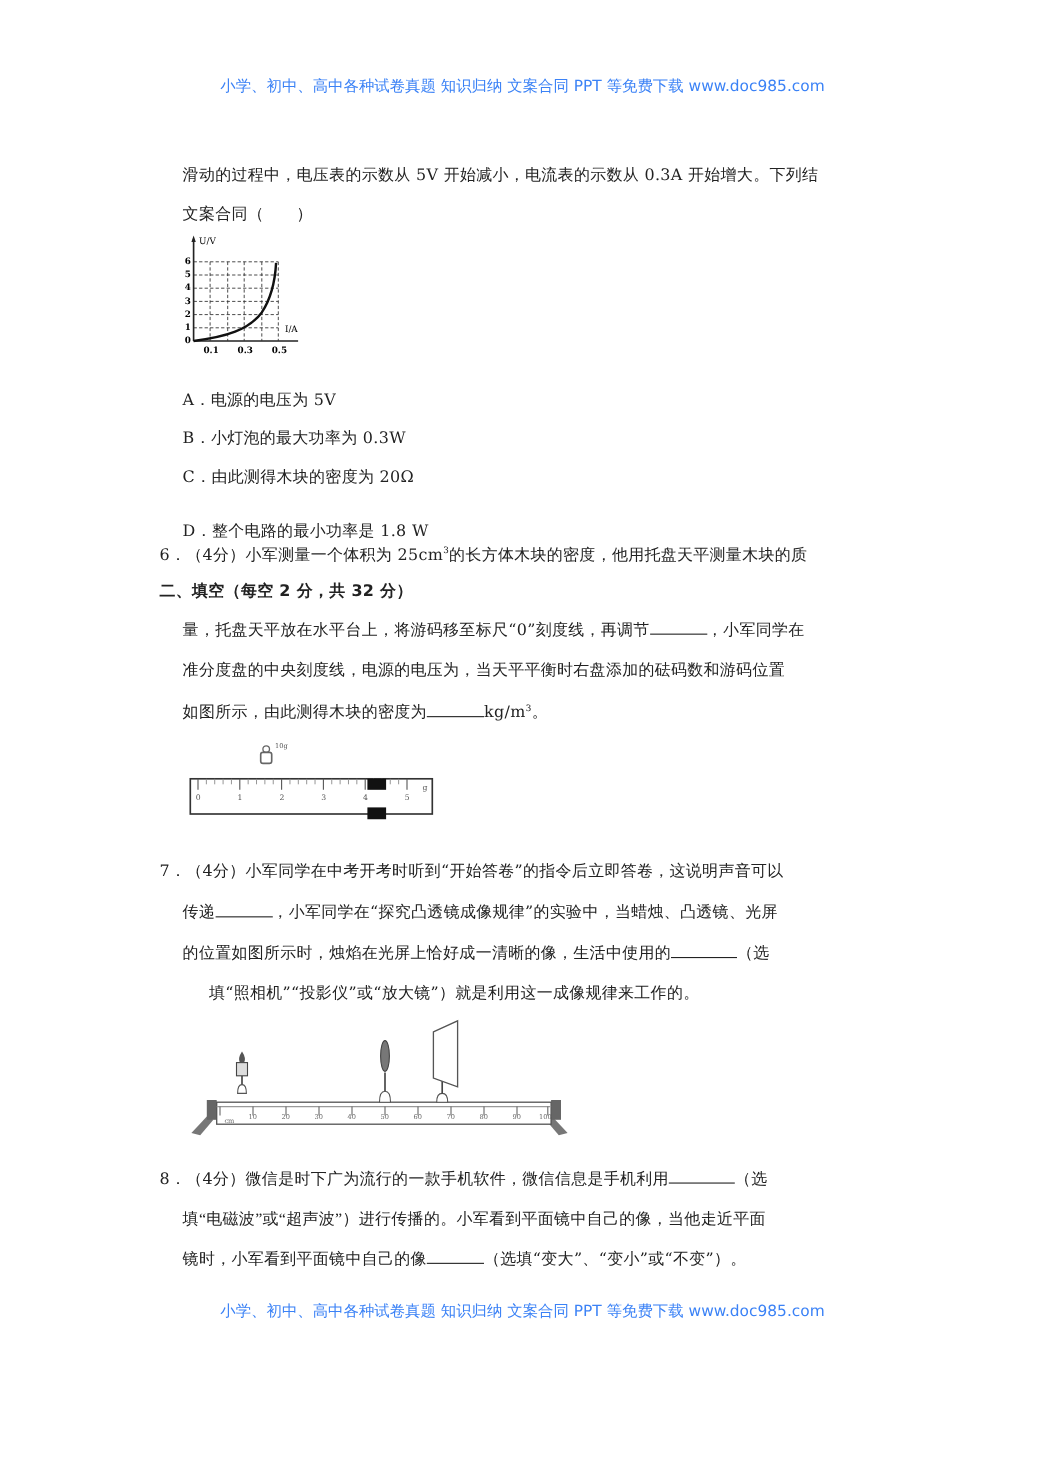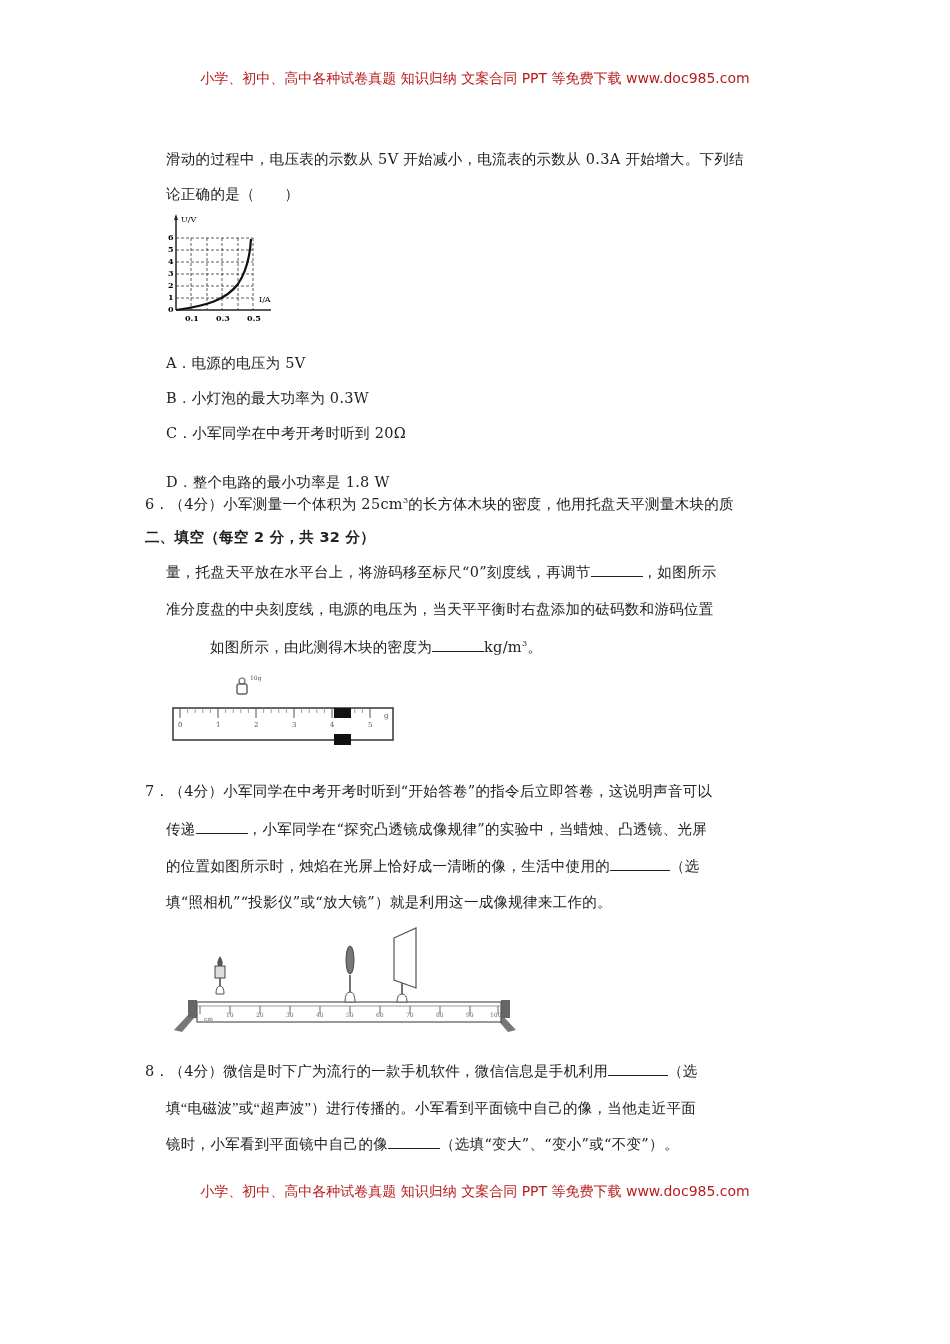--- a/index.html
+++ b/index.html
@@ -1,32 +1,32 @@
 <!DOCTYPE html>
 <html><head>
 <meta charset="utf-8">
 <style>
   html,body{margin:0;padding:0;background:#fff;}
   body{width:950px;height:1344px;position:relative;overflow:hidden;font-family:"DejaVu Serif","Liberation Serif",serif;color:#222;}
-  .hdr{position:absolute;left:0;width:950px;text-align:center;font-family:"DejaVu Sans","Liberation Sans",sans-serif;font-size:14px;color:#b91c1c;}
+  .hdr{position:absolute;left:0;width:950px;text-align:center;font-family:"DejaVu Sans","Liberation Sans",sans-serif;font-size:14px;color:#3b82f6;}
   .line{position:absolute;left:166px;font-size:14.5px;white-space:nowrap;letter-spacing:0.3px;}
   .ind{left:166px;}
   .num{left:145px;}
   .bold{font-weight:bold;font-family:"DejaVu Sans","Liberation Sans",sans-serif;margin-top:36px;}
   .blank{display:inline-block;border-bottom:1px solid #222;height:12px;vertical-align:baseline;}
   sup{font-size:8px;}
   svg text{font-family:"DejaVu Serif","Liberation Serif",serif;}
 </style>
 </head>
 <body>
 
 <div class="hdr" style="top:70px;">小学、初中、高中各种试卷真题 知识归纳 文案合同 PPT 等免费下载  www.doc985.com</div>
 
 <div class="line ind" style="top:150px;">滑动的过程中，电压表的示数从 5V 开始减小，电流表的示数从 0.3A 开始增大。下列结</div>
-<div class="line ind" style="top:185px;">论正确的是（　　）</div>
+<div class="line ind" style="top:185px;">文案合同（　　）</div>
 
 <svg style="position:absolute;left:166px;top:212px;" width="115" height="112" viewBox="0 0 115 112">
   <line x1="10" y1="98" x2="10" y2="5" stroke="#222" stroke-width="1.5"></line>
   <polygon points="10,2 8,8 12,8" fill="#222"></polygon>
   <line x1="10" y1="98" x2="105" y2="98" stroke="#222" stroke-width="1.5"></line>
   <text x="15" y="10" font-size="8">U/V</text>
   <text x="93" y="90" font-size="8">I/A</text>
   <g stroke="#333" stroke-width="0.8" stroke-dasharray="3,2" fill="none">
     <line x1="10" y1="26" x2="87" y2="26"></line>
       <line x1="10" y1="38" x2="87" y2="38"></line>
@@ -50,29 +50,29 @@
       <text x="2" y="28">6</text>
     <text x="19" y="109">0.1</text>
       <text x="50" y="109">0.3</text>
       <text x="81" y="109">0.5</text>
   </g>
   <path d="M10,98 C40,94 60,88 72,72 C80,60 84,45 85,27" stroke="#111" stroke-width="2.2" fill="none"></path>
 </svg>
 
 <div class="line ind" style="top:354px;">A．电源的电压为 5V</div>
 <div class="line ind" style="top:389px;">B．小灯泡的最大功率为 0.3W</div>
-<div class="line ind" style="top:424px;">C．小军同学在中考开考时听到 20Ω</div>
+<div class="line ind" style="top:424px;">C．由此测得木块的密度为 20Ω</div>
 <div class="line ind" style="top:457px;margin-top:16px;">D．整个电路的最小功率是 1.8 W</div>
 
 <div class="line num bold" style="top:492px;">二、填空（每空 2 分，共 32 分）</div>
 
 <div class="line num" style="top:495px;"><span>6．（4分）小军测量一个体积为 25cm</span><sup>3</sup><span>的长方体木块的密度，他用托盘天平测量木块的质</span></div>
-<div class="line ind" style="top:563px;"><span>量，托盘天平放在水平台上，将游码移至标尺“0”刻度线，再调节</span><span class="blank" style="width:52px;"></span><span>，如图所示</span></div>
+<div class="line ind" style="top:563px;"><span>量，托盘天平放在水平台上，将游码移至标尺“0”刻度线，再调节</span><span class="blank" style="width:52px;"></span><span>，小军同学在</span></div>
 <div class="line ind" style="top:600px;">准分度盘的中央刻度线，电源的电压为，当天平平衡时右盘添加的砝码数和游码位置</div>
-<div class="line ind" style="top:638px;margin-left:44px;"><span>如图所示，由此测得木块的密度为</span><span class="blank" style="width:52px;"></span><span>kg/m</span><sup>3</sup><span>。</span></div>
+<div class="line ind" style="top:638px;"><span>如图所示，由此测得木块的密度为</span><span class="blank" style="width:52px;"></span><span>kg/m</span><sup>3</sup><span>。</span></div>
 
 <svg style="position:absolute;left:170px;top:670px;" width="230" height="75" viewBox="0 0 230 75">
   <g>
     <rect x="67" y="14" width="10" height="10" rx="2" fill="none" stroke="#666" stroke-width="1.5"></rect>
     <circle cx="72" cy="11" r="3" fill="none" stroke="#666" stroke-width="1.2"></circle>
     <text x="80" y="10" font-size="6" fill="#555">10g</text>
   </g>
   <rect x="3" y="38" width="220" height="32" fill="#fff" stroke="#333" stroke-width="1.5"></rect>
   <g stroke="#555" stroke-width="1">
     <line x1="10" y1="38" x2="10" y2="48"></line>
@@ -113,21 +113,21 @@
       <text x="198" y="57">5</text>
     <text x="214" y="48">g</text>
   </g>
   <rect x="164" y="38" width="17" height="10" fill="#111"></rect>
   <rect x="164" y="64" width="17" height="11" fill="#111"></rect>
 </svg>
 
 <div class="line num" style="top:782px;">7．（4分）小军同学在中考开考时听到“开始答卷”的指令后立即答卷，这说明声音可以</div>
 <div class="line ind" style="top:820px;"><span>传递</span><span class="blank" style="width:52px;"></span><span>，小军同学在“探究凸透镜成像规律”的实验中，当蜡烛、凸透镜、光屏</span></div>
 <div class="line ind" style="top:857px;"><span>的位置如图所示时，烛焰在光屏上恰好成一清晰的像，生活中使用的</span><span class="blank" style="width:60px;"></span><span>（选</span></div>
-<div class="line ind" style="top:893px;">填“照相机”“投影仪”或“放大镜”）就是利用这一成像规律来工作的。</div>
+<div class="line ind" style="top:893px;margin-left:24px;">填“照相机”“投影仪”或“放大镜”）就是利用这一成像规律来工作的。</div>
 
 <svg style="position:absolute;left:168px;top:920px;" width="355" height="115" viewBox="0 0 355 115">
   <polygon points="20,95 6,110 14,112 26,98" fill="#777"></polygon>
   <polygon points="334,95 348,110 340,112 328,98" fill="#777"></polygon>
   <rect x="20" y="80" width="9" height="18" fill="#666"></rect>
   <rect x="333" y="80" width="9" height="18" fill="#666"></rect>
   <rect x="29" y="82" width="304" height="20" fill="#fff" stroke="#555" stroke-width="1.2"></rect>
   <line x1="29" y1="86" x2="333" y2="86" stroke="#999" stroke-width="1"></line>
   <g stroke="#666" stroke-width="1">
     <line x1="32" y1="86" x2="32" y2="94"></line>

